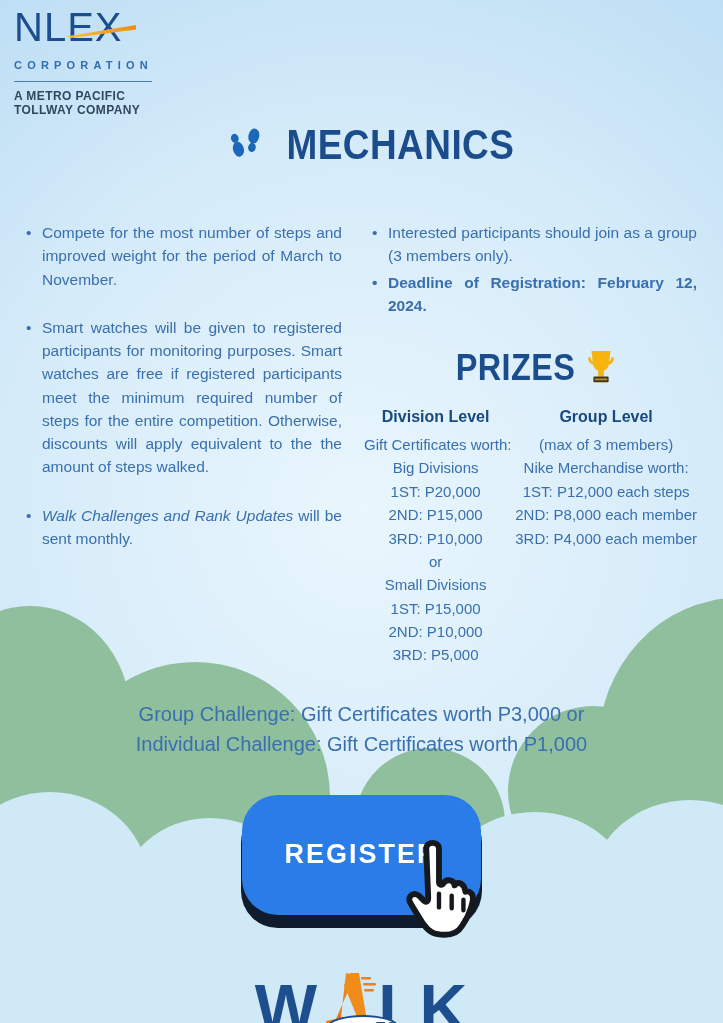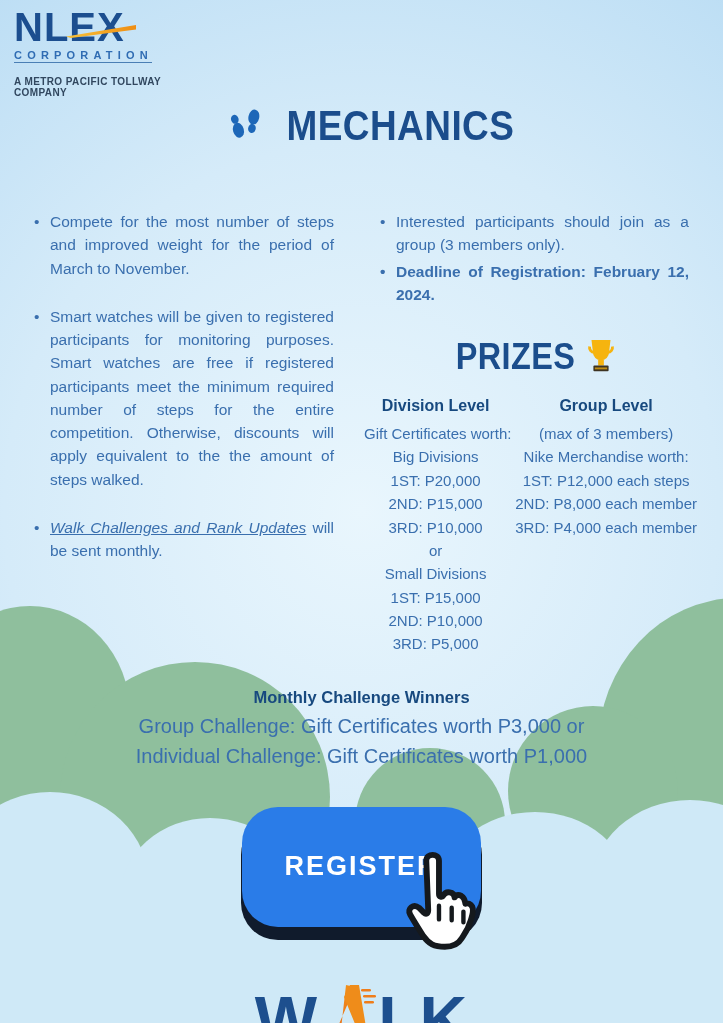--- a/index.html
+++ b/index.html
@@ -21,47 +21,47 @@
   .c1{left:-50px;top:792px;width:200px;height:190px;}
   .c2{left:120px;top:818px;width:180px;height:160px;}
   .c3{left:280px;top:830px;width:190px;height:150px;}
   .c4{left:440px;top:812px;width:190px;height:160px;}
   .c5{left:590px;top:800px;width:200px;height:180px;}
   
   .content{position:absolute;inset:0;z-index:2;}
   .hdr{display:flex;justify-content:space-between;align-items:flex-start;padding:8px 14px 0 14px;}
   
   .nlex{width:170px;}
-  .nlex-name{position:relative;font-weight:700;font-size:40px;line-height:0.95;color:#1c4e8f;letter-spacing:1px;}
+  .nlex-name{position:relative;font-weight:400;font-size:40px;line-height:0.95;color:#1c4e8f;letter-spacing:1px;}
   .nlex-swoosh{position:absolute;left:52px;top:17px;width:70px;height:13px;
     background:linear-gradient(90deg,#f8c33a,#ef8d12);
     clip-path:polygon(0 88%,100% 0,100% 34%,7% 100%);}
   .nlex-corp{color:#2f6cb3;font-weight:700;font-size:11px;letter-spacing:5.2px;
-    border-bottom:1.5px solid #4a7fb5;padding-bottom:1px;margin-top:3px;width:138px;}
-  .nlex-tag{color:#31475f;font-weight:700;font-size:10px;letter-spacing:0.4px;margin-top:13px;}
+    border-bottom:1.5px solid #4a7fb5;padding-bottom:10px;margin-top:13px;width:138px;}
+  .nlex-tag{color:#31475f;font-weight:700;font-size:12px;letter-spacing:0.4px;margin-top:7px;}
   
   .onelife{display:flex;flex-direction:column;align-items:center;padding-top:2px;}
   .ol-row{display:flex;align-items:center;}
   .ol-text{font-weight:800;font-size:44px;letter-spacing:-1px;line-height:1;}
   .ol-ne{color:#1b4e8e;}
   .ol-life{color:#3fa32e;}
   .ol-tag{font-size:6.6px;color:#f0a24b;letter-spacing:2.05px;margin-top:1px;white-space:nowrap;font-weight:700;}
   
   .mech-row{display:flex;justify-content:center;align-items:center;gap:8px;margin-top:4px;padding-left:33px;}
   .mech-title{display:inline-block;font-weight:800;font-size:42px;color:#1b4d8c;transform:scaleX(0.88);letter-spacing:0.5px;}
   
   .cols{display:flex;padding:0 18px;margin-top:44px;gap:14px;}
   .col-left{width:332px;}
   .col-right{flex:1;}
-  ul.blt{list-style:none;margin:16px;padding:0;}
+  ul.blt{list-style:none;margin:8px;padding:0;}
   ul.blt li{position:relative;padding-left:16px;font-size:15.5px;line-height:1.5;color:#3a6fae;text-align:justify;margin-bottom:25px;}
   ul.blt li::before{content:"\2022";position:absolute;left:0;top:0;color:#3a6fae;}
   .col-right ul.blt li{margin-bottom:3px;}
   .bold-blue{font-weight:700;color:#17497f;}
-  .ital{font-style:italic;text-decoration:underline;}
+  .ital{font-style:italic;}
   
   .prizes-row{display:flex;justify-content:center;align-items:center;gap:0;margin:30px 0 16px;}
   .prizes-title{display:inline-block;font-weight:800;font-size:36px;color:#1b4d8c;transform:scaleX(0.9);letter-spacing:0.5px;}
   .prize-cols{display:flex;}
   .pcol{text-align:center;font-size:15px;color:#3a6fae;line-height:1.56;}
   .pcol .phead{font-weight:700;font-size:16px;color:#17497f;margin-bottom:3px;white-space:nowrap;}
   .pcol div{white-space:nowrap;}
   .div-col{width:42%;}
   .grp-col{width:58%;}
   
@@ -176,21 +176,20 @@
             <div>Nike Merchandise worth:</div>
             <div>1ST: P12,000 each steps</div>
             <div>2ND: P8,000 each member</div>
             <div>3RD: P4,000 each member</div>
           </div>
         </div>
       </div>
     </div>
 
     <div class="monthly">
-      <div class="mhead">Monthly Challenge Winners</div>
       <div class="mline">Group Challenge: Gift Certificates worth P3,000 or</div>
       <div class="mline">Individual Challenge: Gift Certificates worth P1,000</div>
     </div>
 
     <div class="reg-wrap">
       <button class="reg-btn">REGISTER</button>
       <svg class="hand" viewBox="0 0 90 120">
         <path d="M33 12 c0 -8 13 -8 13 0 l0 34 c0 3 3 4 4.5 1.5 c2.5 -5 11 -4 11.5 2 c1.5 -2.5 4 -3 7 -1.5 c3.5 2 3.5 5 4 8 c2.5 -1 5.5 0 7 3 c2 4 0 9 -1.5 14 c-2.5 9 -6.5 14 -9 18 c-3.5 6 -9.5 9 -17.5 9 c-11 0 -16.5 -3 -22 -11 c-4.5 -7 -9.5 -15 -13.5 -22 c-3.5 -6 3.5 -11.5 9 -7 l5 5 c2.5 2.5 4.5 1 4.5 -2.5 z" fill="#ffffff" stroke="#15191d" stroke-width="6" stroke-linejoin="round" stroke-linecap="round"></path>
         <path d="M46 58 v14 M59 60 v13 M71 64 v11" stroke="#15191d" stroke-width="4.5" fill="none" stroke-linecap="round"></path>
       </svg>

